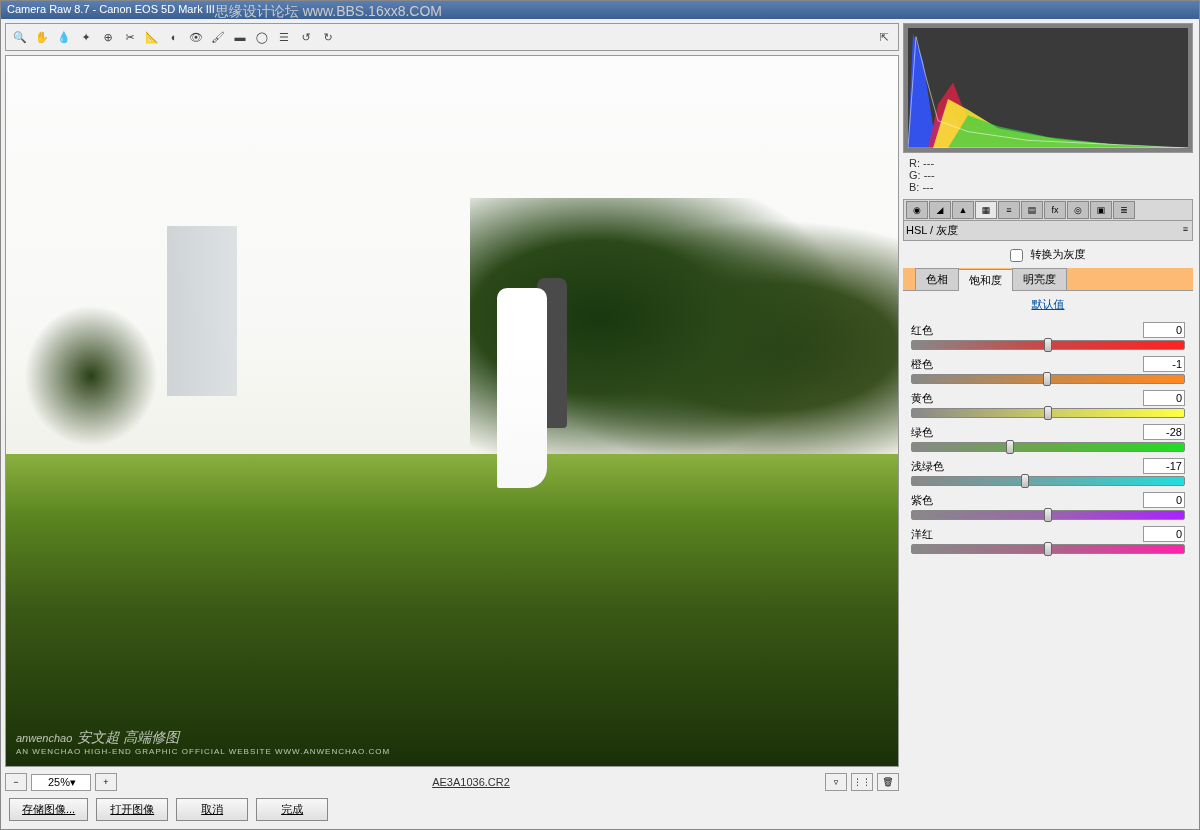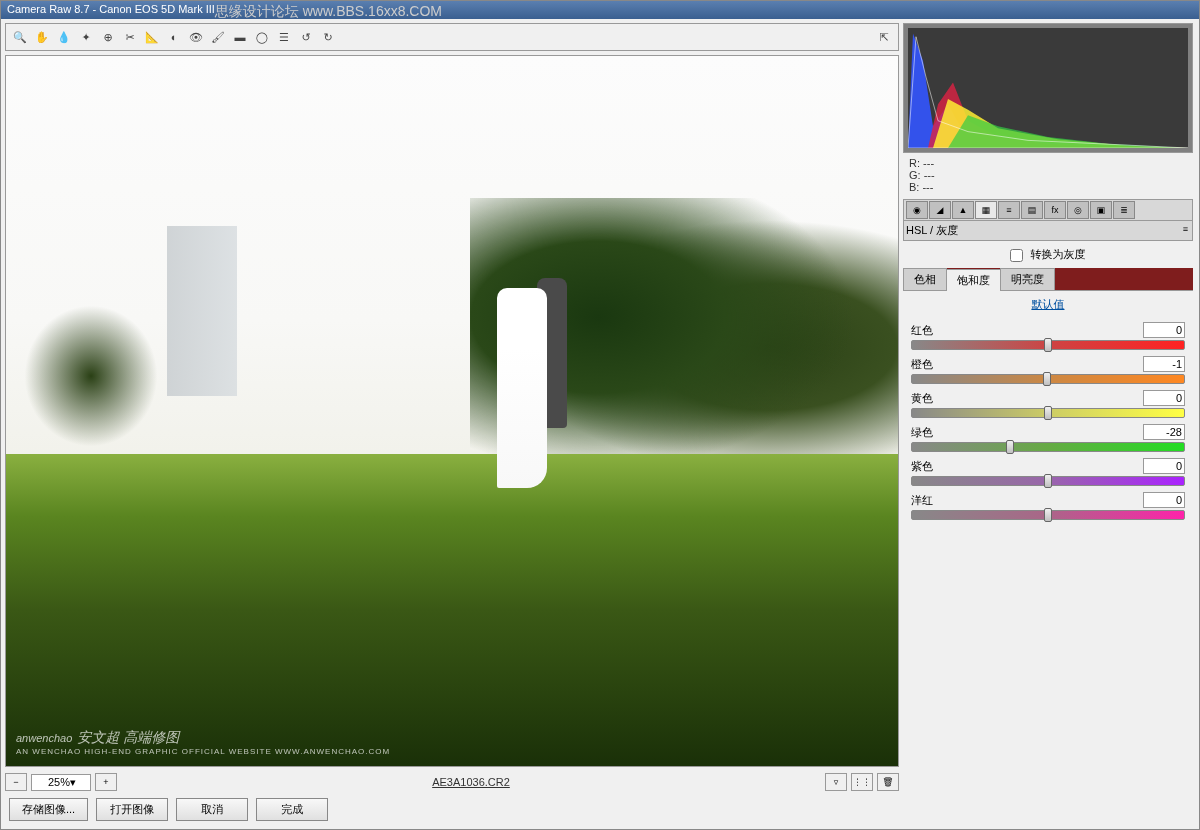--- a/index.html
+++ b/index.html
@@ -23,39 +23,39 @@
 .couple { position: absolute; top: 27%; left: 55%; width: 70px; height: 240px; }
 .bride { position: absolute; bottom: 0; left: 0; width: 50px; height: 200px; background: linear-gradient(#ffffff 30%, #f8f8f8); border-radius: 10px 10px 20px 2px; }
 .groom { position: absolute; bottom: 60px; right: 0; width: 30px; height: 150px; background: #4a4a4a; border-radius: 8px 8px 4px 4px; }
 .watermark { position: absolute; bottom: 10px; left: 10px; color: rgba(255,255,255,0.7); font-style: italic; font-size: 20px; font-family: cursive; }
 .watermark .sub { font-size: 8px; font-style: normal; display: block; letter-spacing: 1px; }
 .bottom-bar { height: 22px; display: flex; align-items: center; gap: 4px; margin-top: 4px; }
 .zoom-box { border: 1px solid #999; padding: 1px 16px; background: #fff; width: 60px; display: flex; justify-content: space-between; align-items: center; }
 .filename { flex: 1; text-align: center; text-decoration: underline; color: #333; }
 .small-btn { width: 22px; height: 18px; border: 1px solid #999; background: #f0f0f0; display: flex; align-items: center; justify-content: center; cursor: pointer; font-size: 9px; }
 .footer-bar { height: 32px; display: flex; align-items: center; padding: 0 4px; gap: 8px; }
-.btn { border: 1px solid #888; background: linear-gradient(#f8f8f8, #e0e0e0); padding: 3px 12px; cursor: pointer; min-width: 72px; text-align: center; }
+.btn { border: 1px solid #888; background: linear-gradient(#f8f8f8, #e0e0e0); padding: 3px 12px; cursor: pointer; min-width: 72px; text-align: center; text-decoration: underline; }
 .footer-meta { flex: 1; text-align: center; color: #0050a0; text-decoration: underline; font-size: 11px; }
 .histogram-box { height: 130px; border: 1px solid #999; background: #808080; position: relative; margin-bottom: 2px; }
 .histogram { position: absolute; inset: 4px; background: #3a3a3a; overflow: hidden; }
 .hist-svg { width: 100%; height: 100%; }
 .clip-warn { position: absolute; width: 14px; height: 14px; background: #ccc; border: 1px solid #555; border-radius: 2px; top: 4px; }
 .clip-left { left: 4px; }
 .clip-right { right: 4px; }
 .meta-row { display: flex; padding: 2px 6px; font-size: 11px; color: #333; }
 .meta-left { width: 60px; }
 .meta-right { flex: 1; text-align: center; }
 .panel-tabs { height: 22px; border: 1px solid #999; background: #d8d8d8; display: flex; align-items: center; gap: 1px; padding: 0 2px; margin: 4px 0 0 0; }
 .ptab { width: 22px; height: 18px; background: #c0c0c0; border: 1px solid #888; display: flex; align-items: center; justify-content: center; font-size: 9px; cursor: pointer; }
 .ptab.active { background: #e8e8e8; }
 .panel-header { background: #d8d8d8; border: 1px solid #999; border-top: none; text-align: left; padding: 2px; position: relative; }
 .panel-menu { position: absolute; right: 4px; top: 3px; font-size: 9px; cursor: pointer; }
 .checkbox-row { padding: 6px; text-align: center; }
 .checkbox-row input { vertical-align: middle; margin-right: 4px; }
-.sub-tabs { display: flex; border-bottom: 1px solid #999; background: #7f1d1d; }
+.sub-tabs { display: flex; border-bottom: 1px solid #999; background: #fdba74; padding-left: 12px; }
 .sub-tab { padding: 3px 10px; border: 1px solid #999; border-bottom: none; background: #d0d0d0; margin-right: -1px; cursor: pointer; }
 .sub-tab.active { background: #f0f0f0; position: relative; top: 1px; }
 .default-link { text-align: center; padding: 6px; color: #0050a0; text-decoration: underline; cursor: pointer; }
 .sliders { padding: 4px 8px; }
 .slider-row { margin-bottom: 6px; }
 .slider-head { display: flex; justify-content: space-between; align-items: center; margin-bottom: 2px; }
 .slider-head input { width: 42px; border: 1px solid #999; text-align: right; padding: 1px 2px; font-size: 11px; }
 .slider-track { height: 10px; position: relative; border: 1px solid #888; border-radius: 2px; }
 .slider-thumb { position: absolute; top: -3px; width: 8px; height: 14px; background: linear-gradient(#f0f0f0, #c0c0c0); border: 1px solid #666; border-radius: 2px; transform: translateX(-50%); cursor: pointer; }
 .grad-red { background: linear-gradient(90deg, #888, #c44, #f22); }
@@ -213,20 +213,29 @@
             <div class="slider-head">
               <span>绿色</span>
               <input value="-28" style="">
             </div>
             <div class="slider-track grad-green">
               <div class="slider-thumb" style="left:36%"></div>
             </div>
           </div>
           <div class="slider-row">
             <div class="slider-head">
+              <span>浅绿色</span>
+              <input value="-17" style="">
+            </div>
+            <div class="slider-track grad-aqua">
+              <div class="slider-thumb" style="left:41.5%"></div>
+            </div>
+          </div>
+          <div class="slider-row">
+            <div class="slider-head">
               <span>紫色</span>
               <input value="0" style="">
             </div>
             <div class="slider-track grad-purple">
               <div class="slider-thumb" style="left:50%"></div>
             </div>
           </div>
           <div class="slider-row">
             <div class="slider-head">
               <span>洋红</span>

